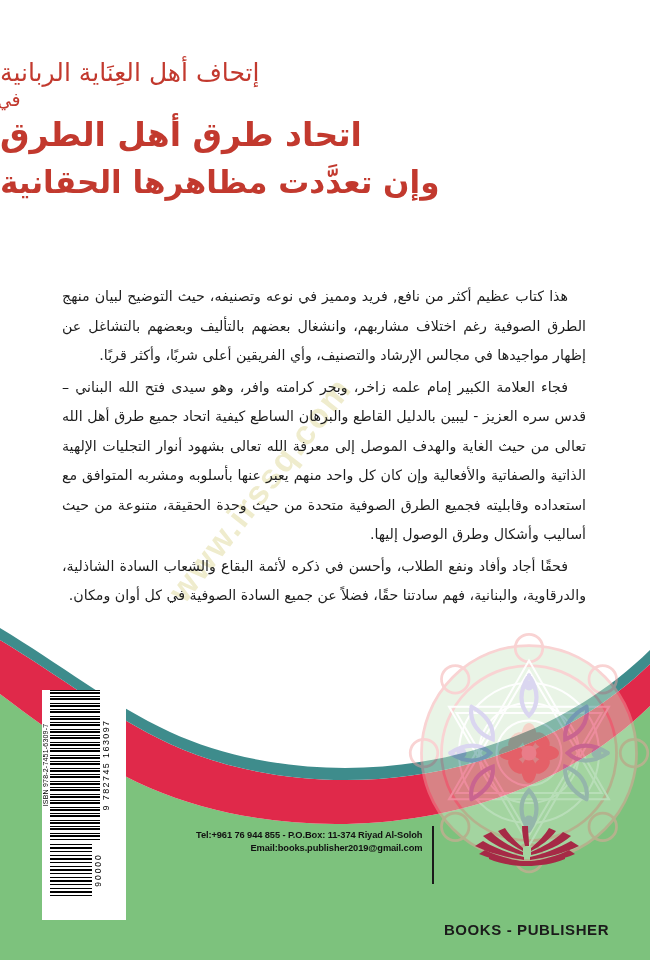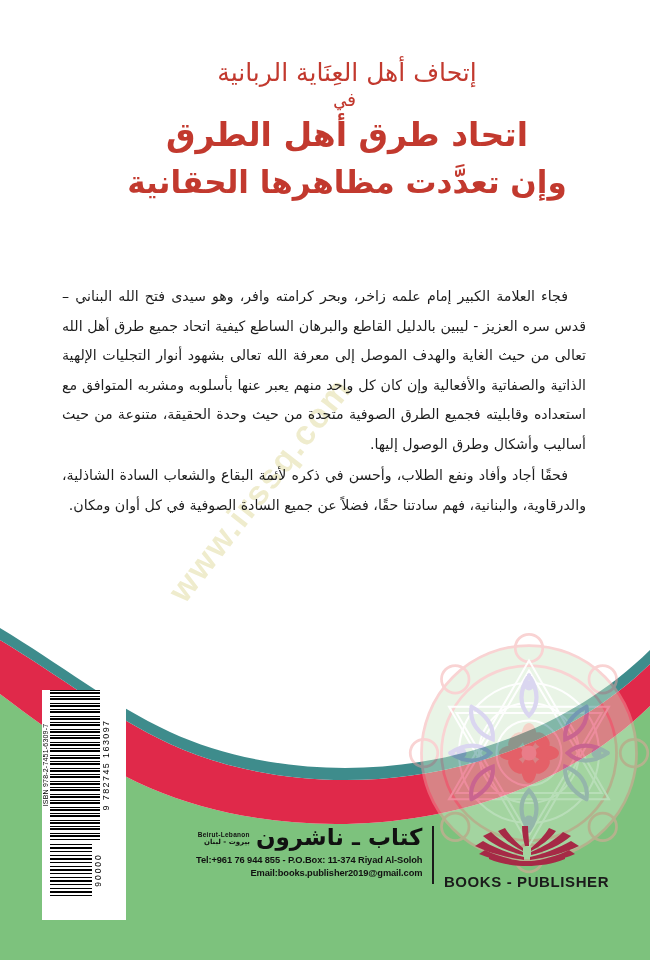--- a/index.html
+++ b/index.html
@@ -58,24 +58,23 @@
     transform-origin: 50% 50%;
     direction: ltr;
   }
 
   
   .title-block {
     position: absolute;
     left: 0;
     top: 58px;
     width: 650px;
-    text-align: center;
+    text-align: left;
     direction: rtl;
     color: #c2392e;
-    padding-left: 44px;
   }
   .title-line {
     font-family: "DejaVu Sans", "Liberation Sans", sans-serif;
     color: #c2392e;
     line-height: 1.18;
     white-space: nowrap;
   }
   .title-1 { font-size: 25px; letter-spacing: -1px; }
   .title-fi { font-size: 19px; margin-top: 2px; font-family: Liberation Mono, monospace; }
   .title-2 { font-size: 33px; margin-top: 4px; letter-spacing: -2px; font-weight: 700; }
@@ -257,20 +256,21 @@
     align-self: stretch;
     background: #1a1a1a;
     margin: 2px 10px 12px 10px;
     height: 58px;
   }
   .pub-right {
     display: flex;
     flex-direction: column;
     align-items: center;
     padding-top: 2px;
+    gap: 48px;
   }
   .book-logo { display: block; }
   .pub-name-en {
     font-family: "Liberation Sans", sans-serif;
     font-size: 15px;
     font-weight: 700;
     color: #1b1b1b;
     letter-spacing: 0.6px;
     margin-top: 1px;
     white-space: nowrap;
@@ -361,20 +361,21 @@
   </div>
 
   <div class="title-block">
     <div class="title-line title-1">إتحاف أهل العِنَاية الربانية</div>
     <div class="title-line title-fi">في</div>
     <div class="title-line title-2">اتحاد طرق أهل الطرق</div>
     <div class="title-line title-3">وإن تعدَّدت مظاهرها الحقانية</div>
   </div>
 
   <div class="body-copy">
+    <p>هذا كتاب عظيم أكثر من نافع, فريد ومميز في نوعه وتصنيفه، حيث التوضيح لبيان منهج الطرق الصوفية رغم اختلاف مشاربهم، وانشغال بعضهم بالتأليف وبعضهم بالتشاغل عن إظهار مواجيدها في مجالس الإرشاد والتصنيف، وأي الفريقين أعلى شربًا، وأكثر قربًا.</p>
     <p>فجاء العلامة الكبير إمام علمه زاخر، وبحر كرامته وافر، وهو سيدى فتح الله البناني – قدس سره العزيز - ليبين بالدليل القاطع والبرهان الساطع كيفية اتحاد جميع طرق أهل الله تعالى من حيث الغاية والهدف الموصل إلى معرفة الله تعالى بشهود أنوار التجليات الإلهية الذاتية والصفاتية والأفعالية وإن كان كل واحد منهم يعبر عنها بأسلوبه ومشربه المتوافق مع استعداده وقابليته فجميع الطرق الصوفية متحدة من حيث وحدة الحقيقة، متنوعة من حيث أساليب وأشكال وطرق الوصول إليها.</p>
     <p>فحقًا أجاد وأفاد ونفع الطلاب، وأحسن في ذكره لأئمة البقاع والشعاب السادة الشاذلية، والدرقاوية، والبنانية، فهم سادتنا حقًا، فضلاً عن جميع السادة الصوفية في كل أوان ومكان.</p>
   </div>
 
   <div class="barcode-panel">
     <div class="barcode-rot">
       <div class="bc-main">
         <div class="bc-isbn">ISBN 978-2-7451-6309-7</div>
         <div class="bc-bars main"></div>
         <div class="bc-digits">9 782745 163097</div>
@@ -383,27 +384,20 @@
         <div class="bc-isbn">&nbsp;</div>
         <div class="bc-bars addon"></div>
         <div class="bc-digits addon">90000</div>
       </div>
     </div>
   </div>
 
   <div class="publisher">
 
     <div class="pub-left">
-      <div class="pub-top-row">
-        <div class="pub-place">
-          <div class="en">Beirut-Lebanon</div>
-          <div class="ar">بيروت - لبنان</div>
-        </div>
-        <div class="pub-name-ar">كتاب ـ ناشرون</div>
-      </div>
       <div class="pub-contact">
         <div>Tel:+961 76 944 855 - P.O.Box: 11-374 Riyad Al-Soloh</div>
         <div>Email:books.publisher2019@gmail.com</div>
       </div>
     </div>
 
     <div class="pub-divider"></div>
 
     <div class="pub-right">
       <svg class="book-logo" width="132" height="46" viewBox="0 0 132 46">

